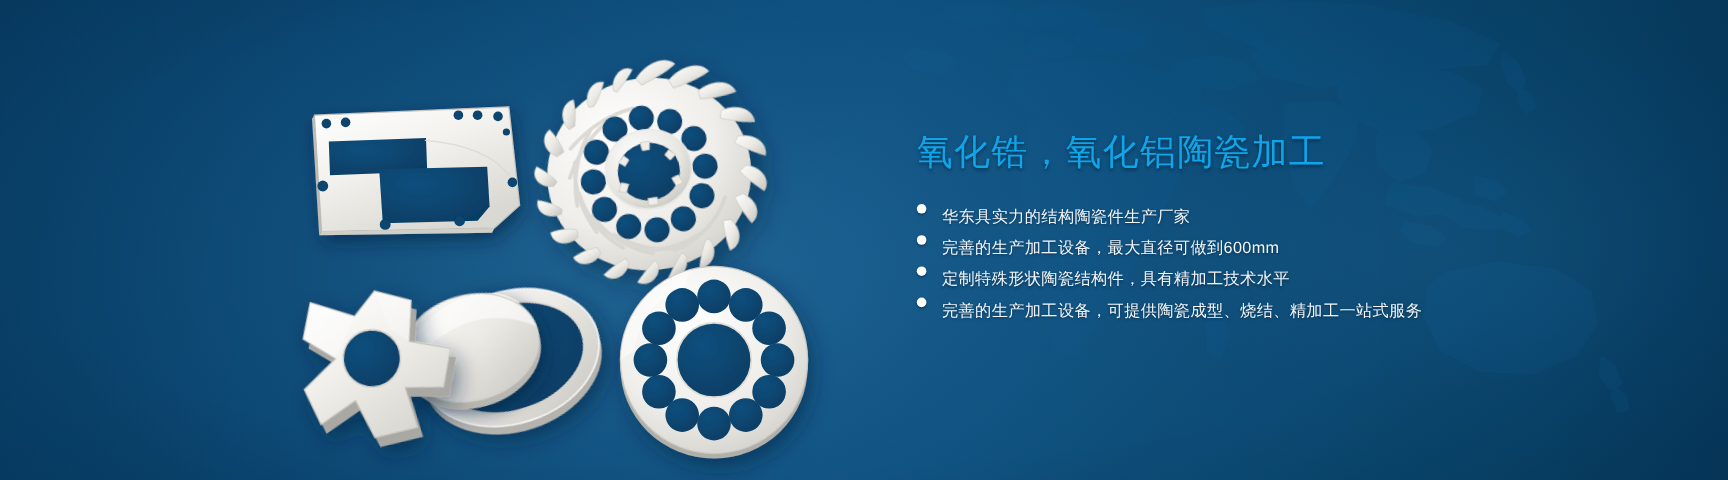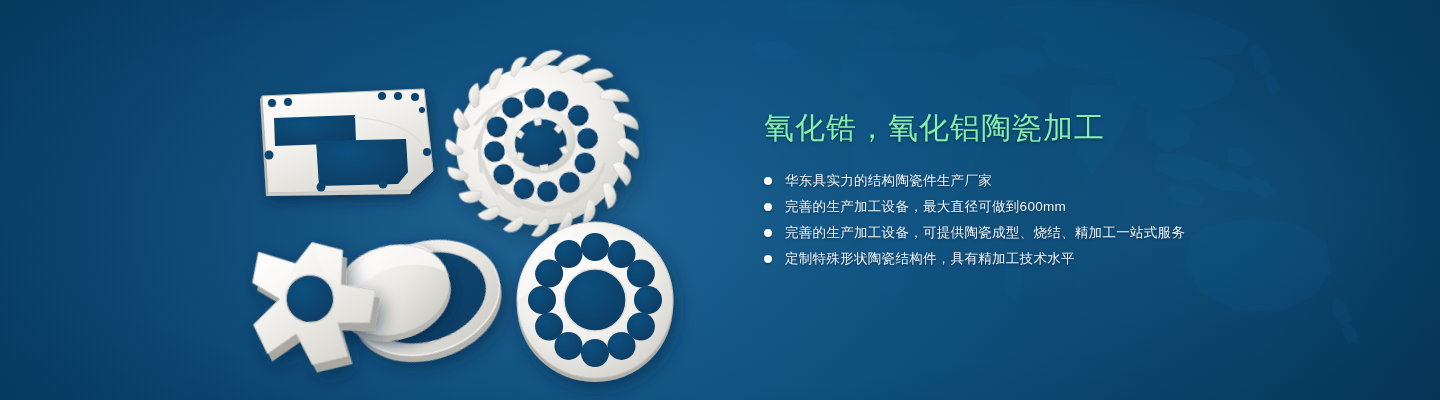--- a/index.html
+++ b/index.html
@@ -69,37 +69,37 @@
   }
 
   
   .text-block {
     position: absolute;
     left: 764px;
     top: 108px;
     width: 620px;
   }
   .headline {
-    color: #86efac;
+    color: #0ea5e9;
     font-size: 30px;
     line-height: 40px;
     letter-spacing: 1px;
     font-weight: normal;
     margin: 0 0 22px 0;
     text-shadow: 0 1px 3px rgba(0,20,40,0.55);
     white-space: nowrap;
   }
   .bullets {
     list-style: none;
     margin: 0;
     padding: 0;
   }
   .bullet {
     display: flex;
-    align-items: center;
+    align-items: flex-start;
     margin: 0 0 5px 0;
     height: 21px;
   }
   .bullet-dot {
     width: 8px;
     height: 8px;
     border-radius: 50%;
     background: #ffffff;
     flex: 0 0 8px;
     margin-right: 13px;
@@ -375,22 +375,22 @@
       <li class="bullet">
         <span class="bullet-dot"></span>
         <span class="bullet-text">华东具实力的结构陶瓷件生产厂家</span>
       </li>
       <li class="bullet">
         <span class="bullet-dot"></span>
         <span class="bullet-text">完善的生产加工设备，最大直径可做到600mm</span>
       </li>
       <li class="bullet">
         <span class="bullet-dot"></span>
-        <span class="bullet-text">完善的生产加工设备，可提供陶瓷成型、烧结、精加工一站式服务</span>
+        <span class="bullet-text">定制特殊形状陶瓷结构件，具有精加工技术水平</span>
       </li>
       <li class="bullet">
         <span class="bullet-dot"></span>
-        <span class="bullet-text">定制特殊形状陶瓷结构件，具有精加工技术水平</span>
+        <span class="bullet-text">完善的生产加工设备，可提供陶瓷成型、烧结、精加工一站式服务</span>
       </li>
     </ul>
   </div>
 
 </div>
 
 </body></html>

